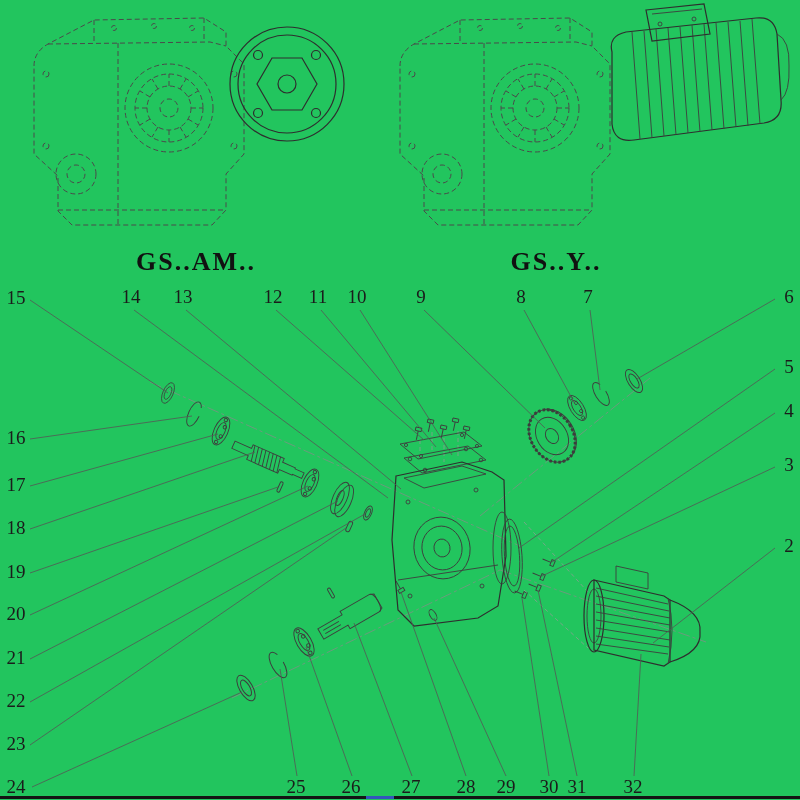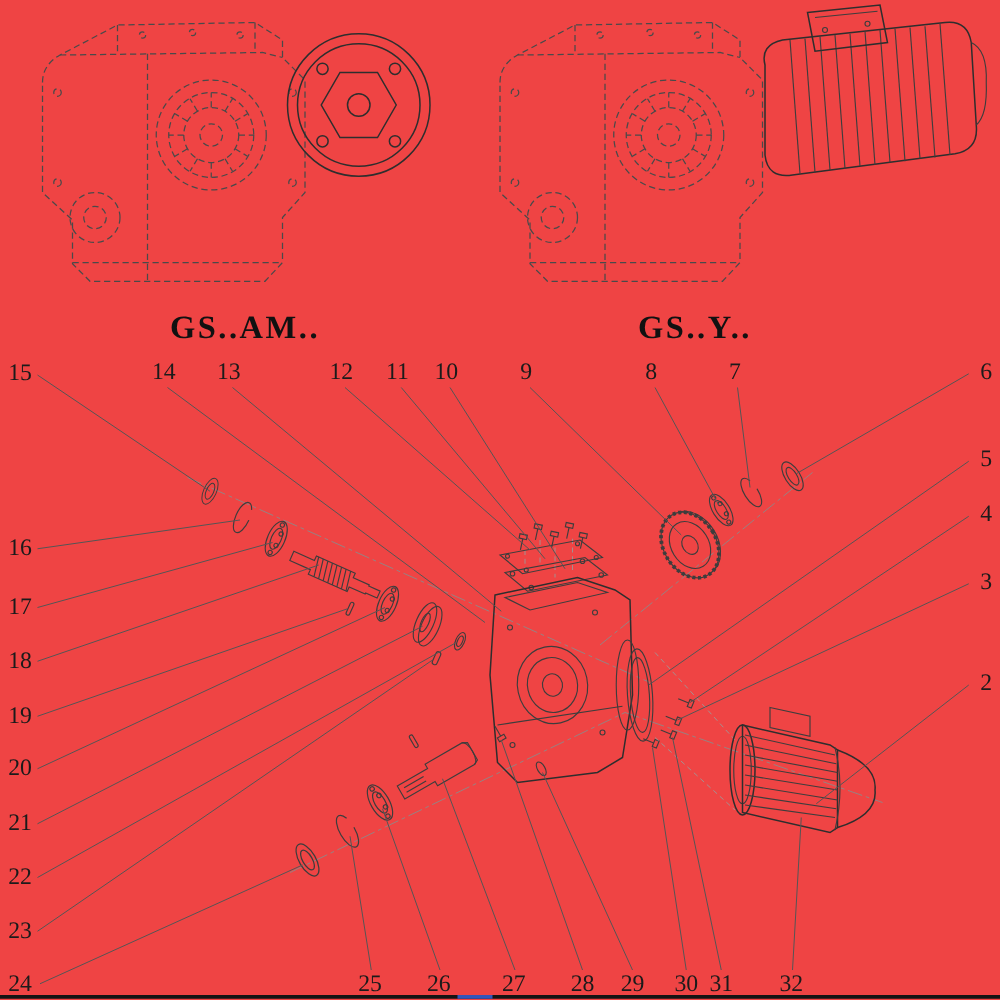--- a/index.html
+++ b/index.html
@@ -1,16 +1,16 @@
 <!DOCTYPE html>
 <html><head>
 <meta charset="utf-8">
 <style>
   html,body{margin:0;padding:0;background:#fff;}
-  .stage{position:relative;width:800px;height:800px;background:#ef4444;overflow:hidden;
+  .stage{position:relative;width:800px;height:800px;background:#22c55e;overflow:hidden;
          font-family:"Liberation Serif",serif;}
   svg{display:block;}
   .title{font:700 26px "Liberation Serif",serif;fill:#111;letter-spacing:2px;text-anchor:middle;}
   .co{font:19px "Liberation Serif",serif;fill:#1b1b1b;text-anchor:middle;}
   .leader{stroke:#555;stroke-width:0.8;}
   .dashed{stroke:#4a4a4a;fill:none;stroke-width:1;stroke-dasharray:5 3;}
   .solid{stroke:#2e2e2e;fill:none;stroke-width:1.2;}
   .thin{stroke:#3d3d3d;fill:none;stroke-width:0.9;}
   .axis{stroke:#8a8a8a;stroke-width:0.7;fill:none;stroke-dasharray:12 3 3 3;}
   .guide{stroke:#9a9a9a;stroke-width:0.7;stroke-dasharray:4 3;fill:none;}

